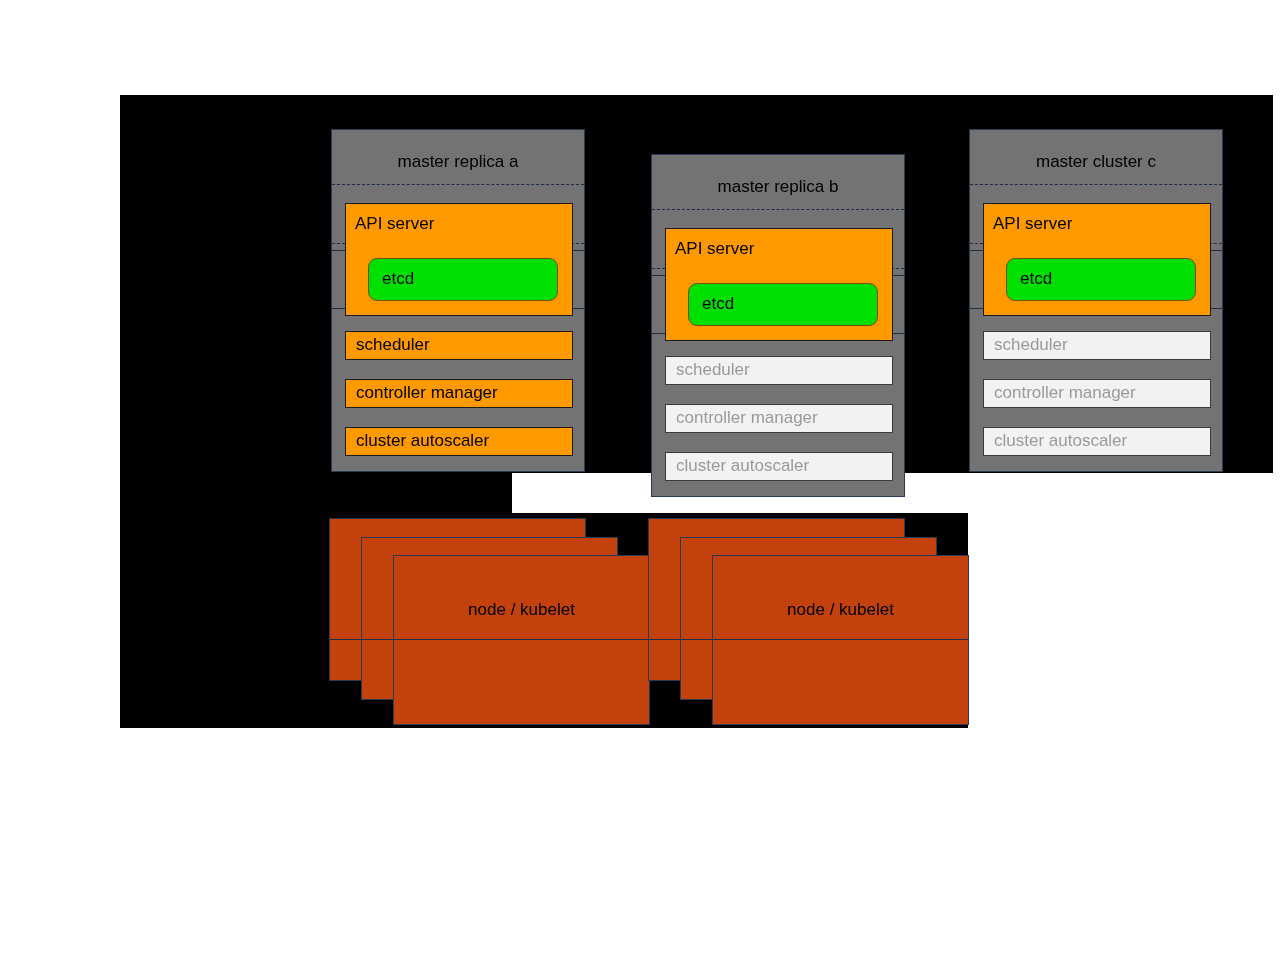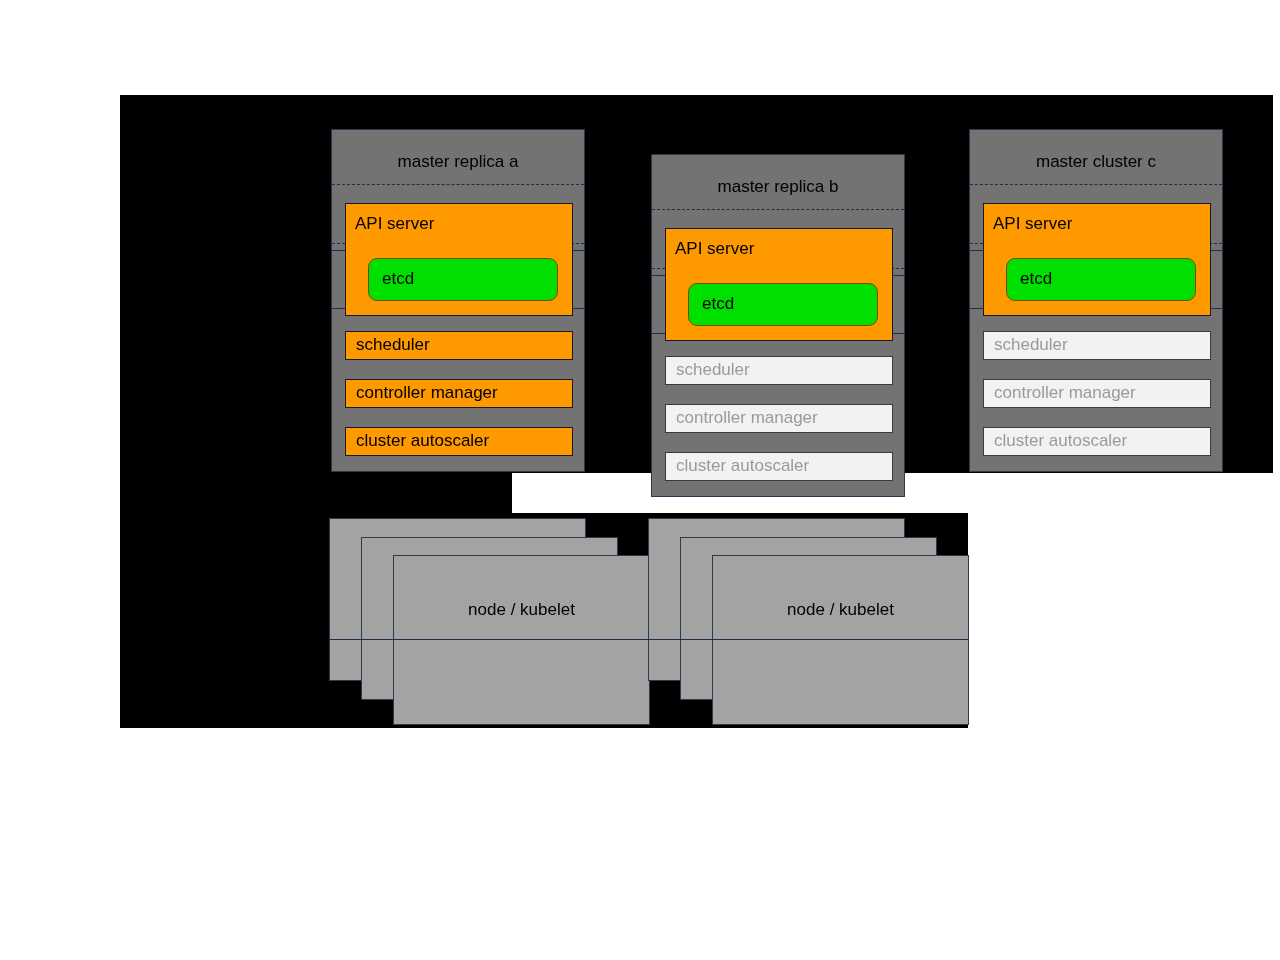--- a/index.html
+++ b/index.html
@@ -105,21 +105,21 @@
     font-size: 17px;
     display: flex;
     align-items: center;
     padding-left: 13px;
   }
 
   .node-layer {
     position: absolute;
     box-sizing: border-box;
     border: 1px solid #2b3a52;
-    background: #a3a3a3;
+    background: #c2410c;
   }
   .node-label {
     position: absolute;
     left: 0;
     right: 0;
     text-align: center;
     font-size: 17px;
     color: #000000;
   }
 </style>

